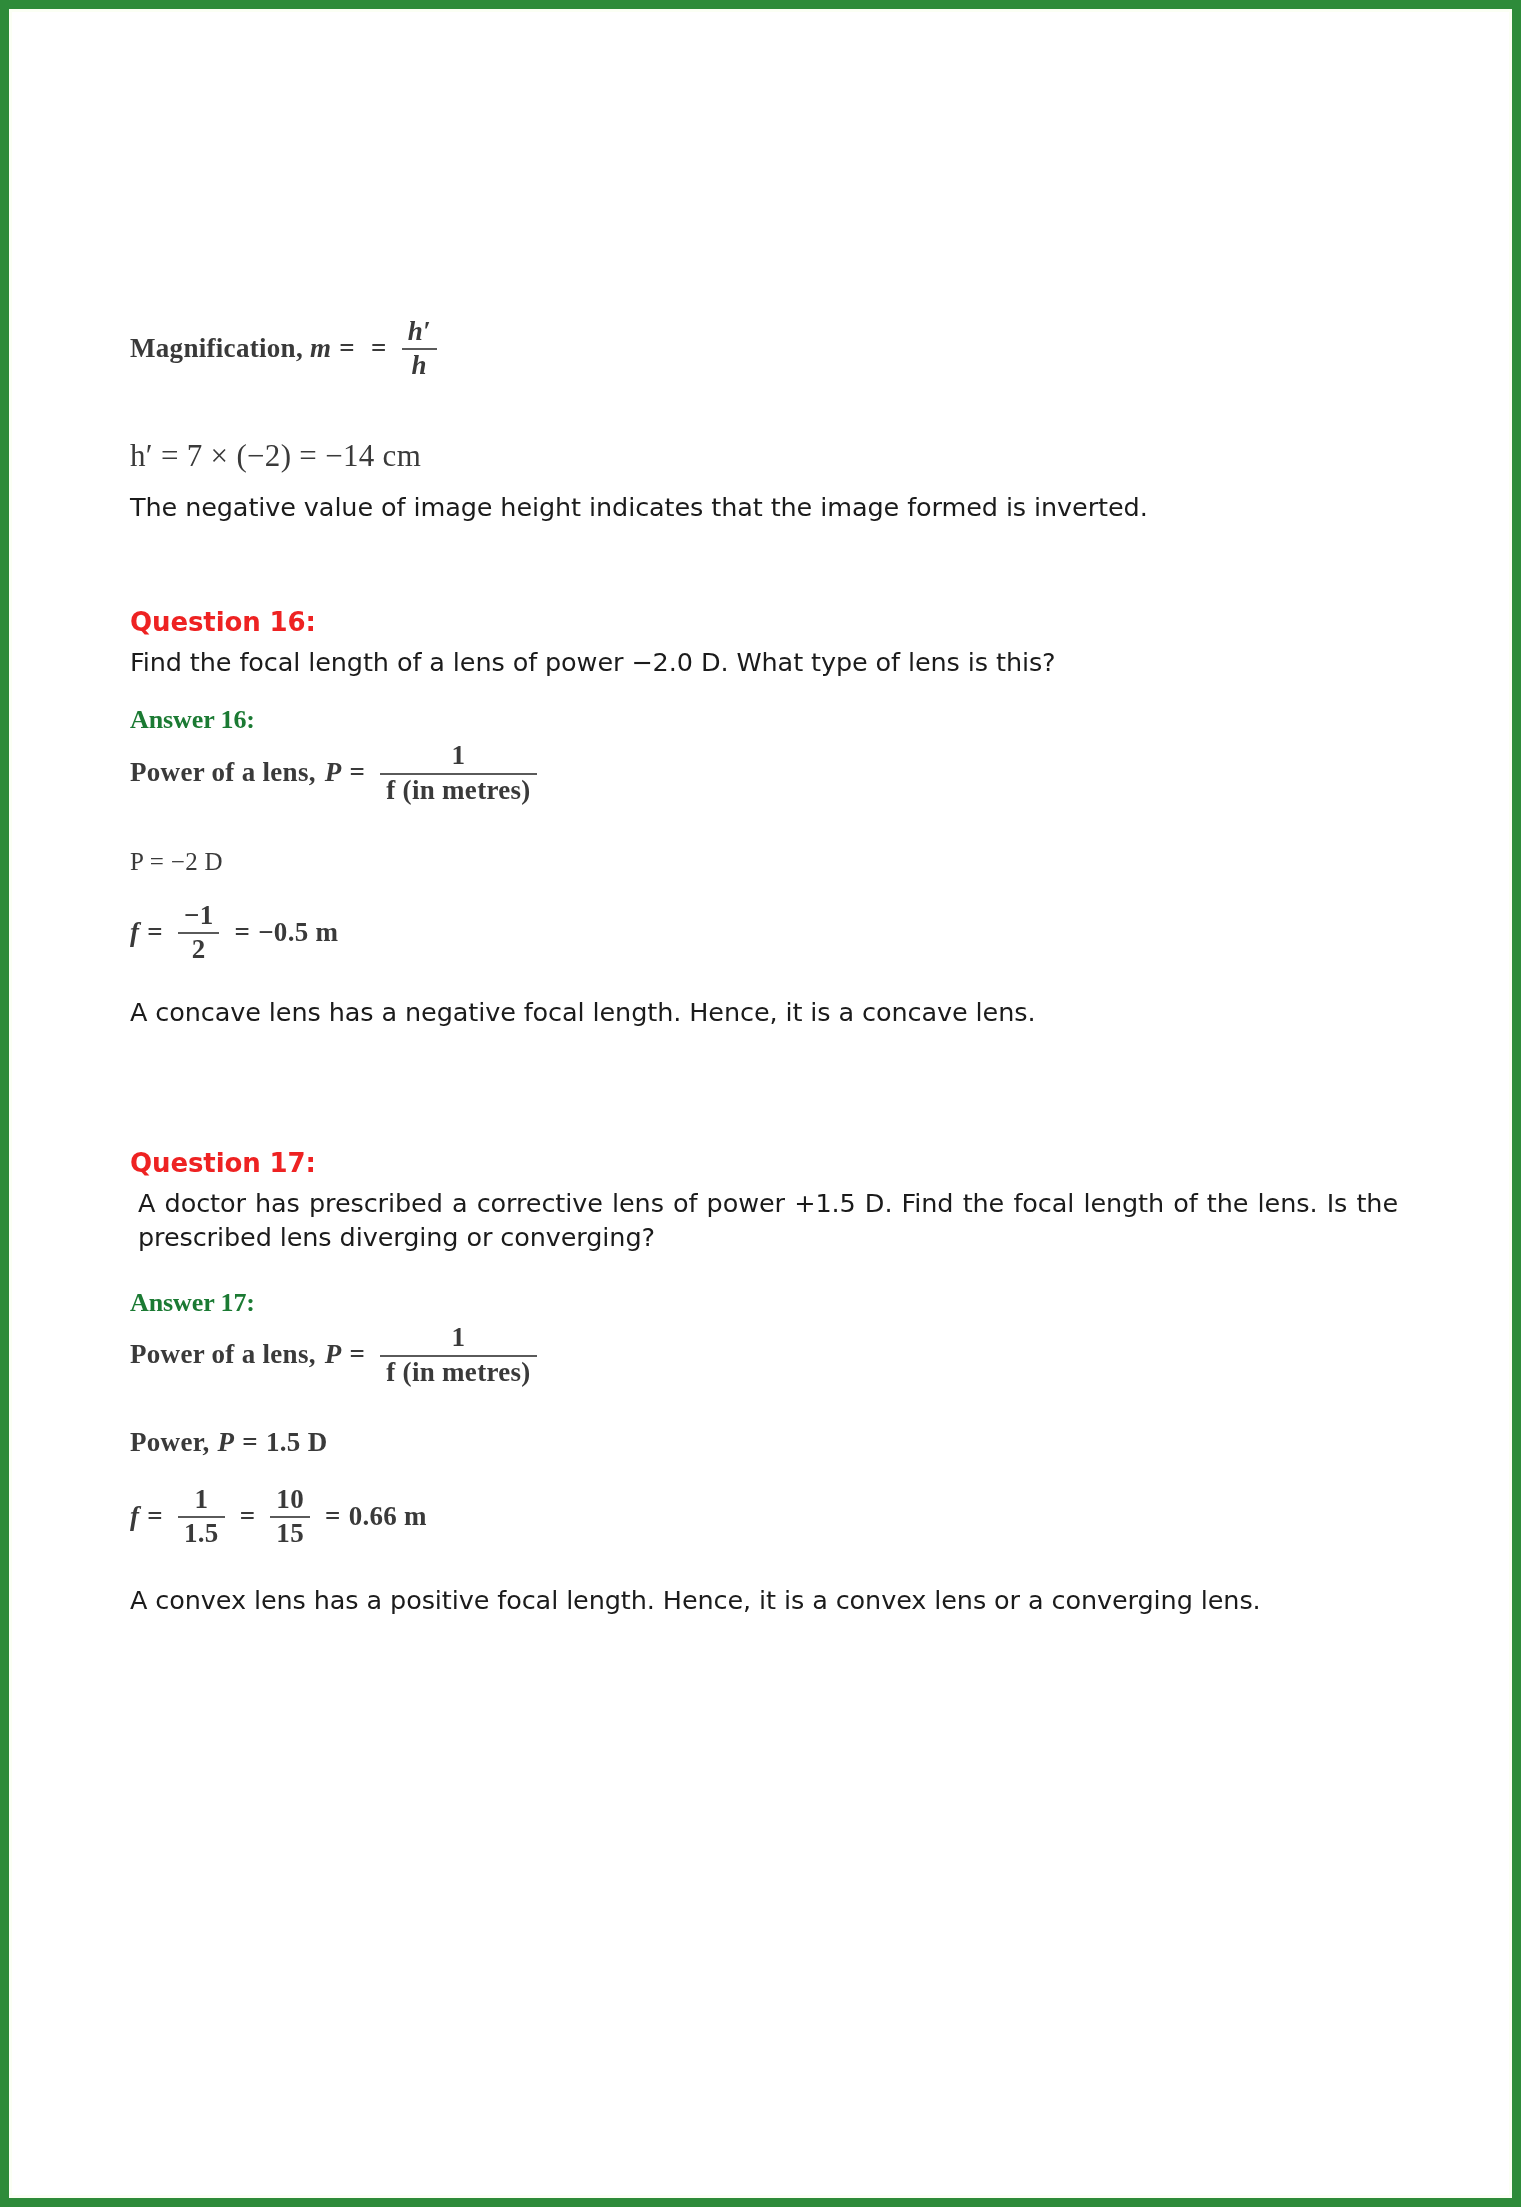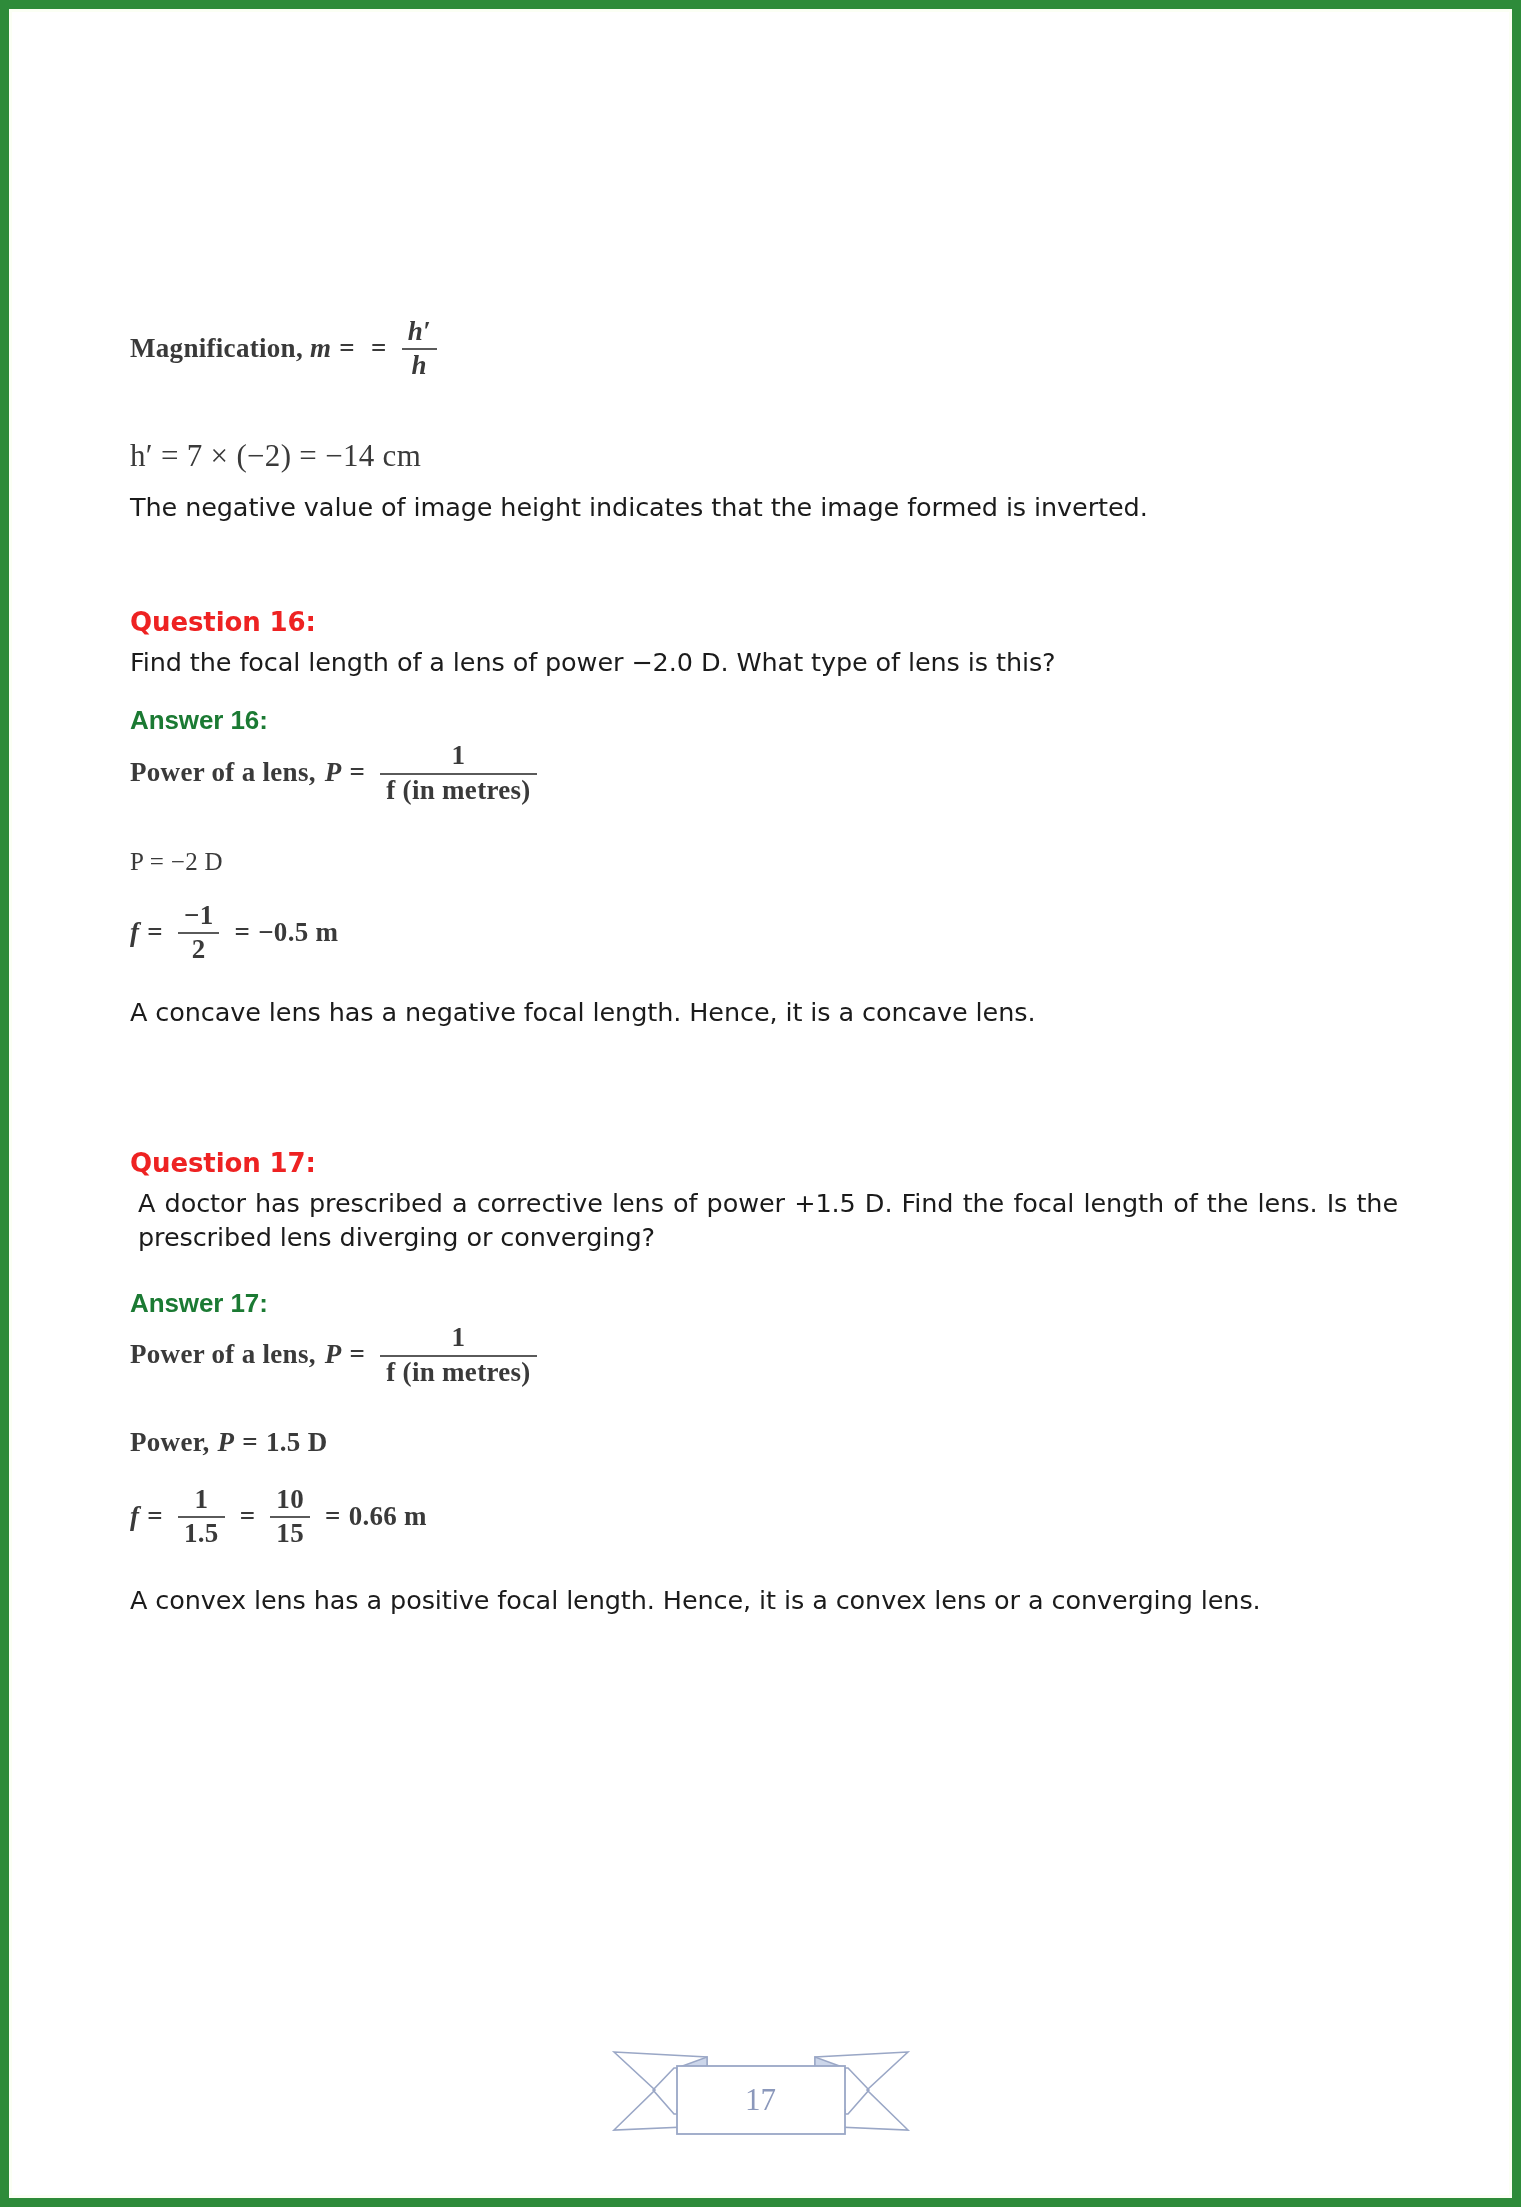--- a/index.html
+++ b/index.html
@@ -92,21 +92,21 @@
     text-align-last: left;
   }
   .q-head {
     font-family: "DejaVu Sans", sans-serif;
     font-size: 26px;
     font-weight: bold;
     color: #EE2222;
     letter-spacing: -0.1px;
   }
   .a-head {
-    font-family: Liberation Sans, sans-serif;
+    font-family: Liberation Serif, serif;
     font-size: 26px;
     font-weight: bold;
     color: #1B7A33;
     letter-spacing: -0.1px;
   }
 
   
   .blk { position: absolute; }
 
   
@@ -242,31 +242,14 @@
         </span>
         <span class="eq">=</span>
         <span>0.66 m</span>
       </div>
     </div>
 
     <div class="blk body-text" style="left:0; top:1583px; width:1262px;">A convex lens has a positive focal length. Hence, it is a convex lens or a converging lens.</div>
 
   </div>
 
-  <div class="ribbon-wrap">
-    <div class="ribbon">
-      <svg width="300" height="110" viewBox="0 0 300 110" fill="none">
-
-        <path d="M3 14 L96 19 L96 34 L66 34 L66 30 L63 30 L42 52 L63 76 L66 76 L66 72 L96 72 L96 88 L3 92 L44 52 Z" stroke="#9aa7c6" stroke-width="1.6" fill="#ffffff"></path>
-
-        <path d="M297 14 L204 19 L204 34 L234 34 L234 30 L237 30 L258 52 L237 76 L234 76 L234 72 L204 72 L204 88 L297 92 L256 52 Z" stroke="#9aa7c6" stroke-width="1.6" fill="#ffffff"></path>
-
-        <path d="M66 30 L96 19 L96 34 Z" stroke="#9aa7c6" stroke-width="1.4" fill="#ccd6ea"></path>
-
-        <path d="M234 30 L204 19 L204 34 Z" stroke="#9aa7c6" stroke-width="1.4" fill="#ccd6ea"></path>
-
-        <rect x="66" y="28" width="168" height="68" stroke="#9aa7c6" stroke-width="1.8" fill="#ffffff"></rect>
-      </svg>
-      <div class="page-num">17</div>
-    </div>
-  </div>
 
 </div>
 
 </body></html>

